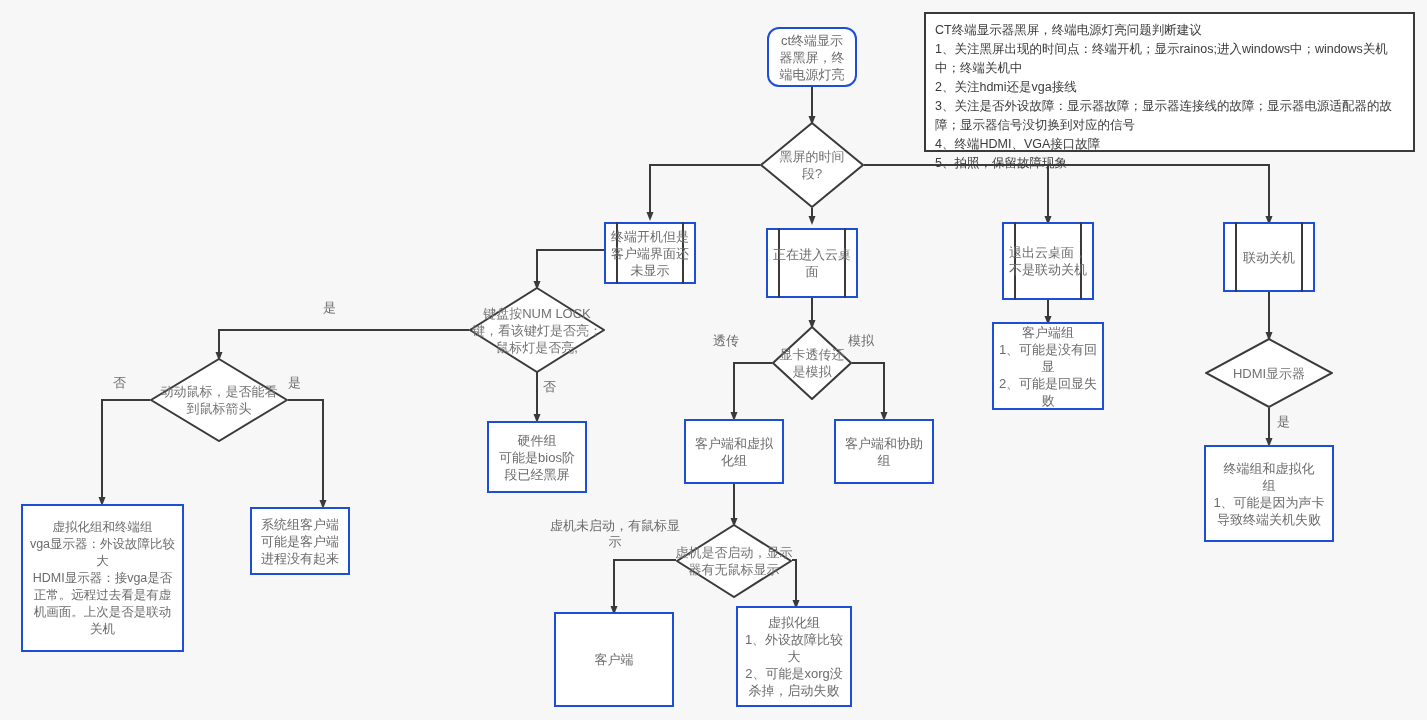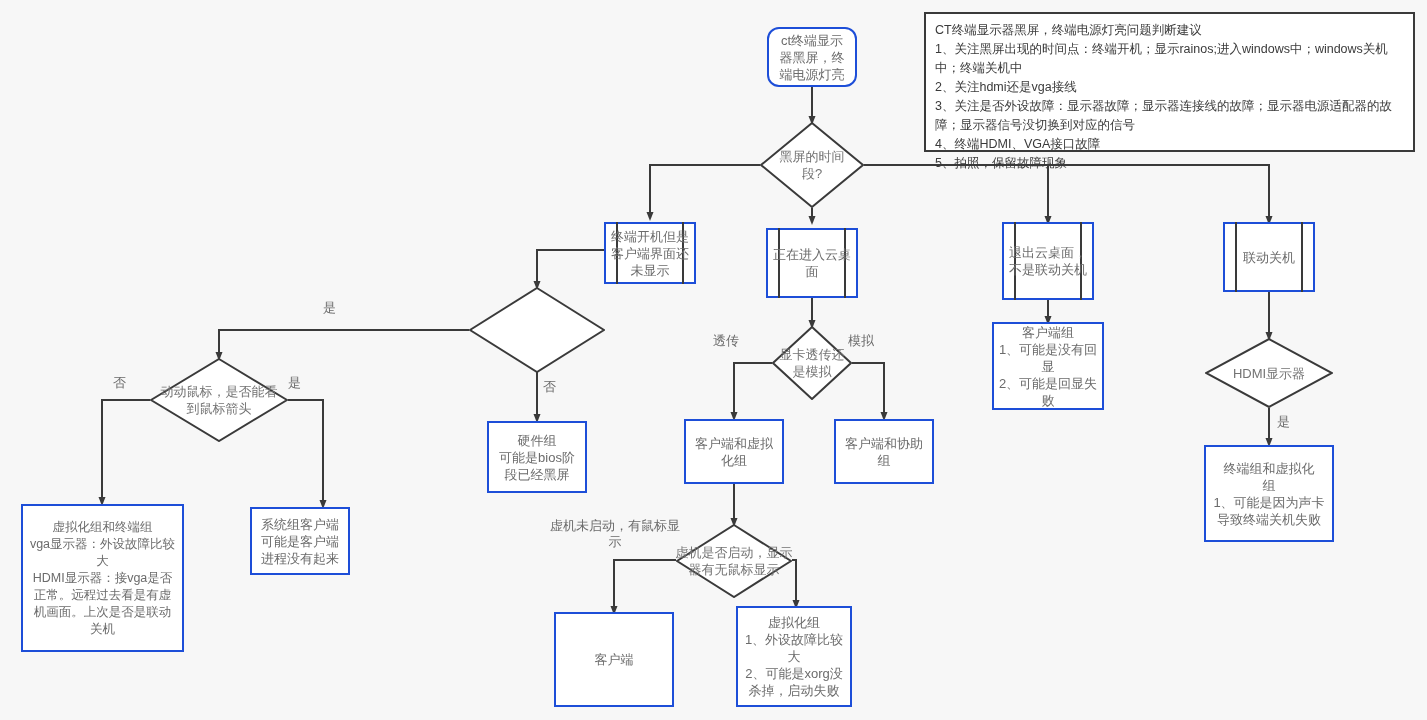--- a/index.html
+++ b/index.html
@@ -118,20 +118,21 @@
 
   <div class="node predef" style="left:1223px;top:222px;width:92px;height:70px;">
     <div class="inner"></div>
     <div class="txt">联动关机</div>
   </div>
 
   <div class="diamond" style="left:469px;top:287px;width:136px;height:86px;">
     <svg class="shape" viewBox="0 0 136 86" preserveAspectRatio="none">
       <polygon points="68,1 135,43 68,85 1,43" fill="#ffffff" stroke="#3a3a3a" stroke-width="2"></polygon>
     </svg>
+    <div class="dlabel" style="left:2%;width:96%;">键盘按NUM LOCK键，看该键灯是否亮；鼠标灯是否亮,</div>
   </div>
 
   <div class="edge-label" style="left:323px;top:300px;">是</div>
   <div class="edge-label" style="left:543px;top:379px;">否</div>
 
   <div class="diamond" style="left:150px;top:358px;width:138px;height:84px;">
     <svg class="shape" viewBox="0 0 138 84" preserveAspectRatio="none">
       <polygon points="69,1 137,42 69,83 1,42" fill="#ffffff" stroke="#3a3a3a" stroke-width="2"></polygon>
     </svg>
     <div class="dlabel" style="left:4%;width:92%;">动动鼠标，是否能看到鼠标箭头</div>

